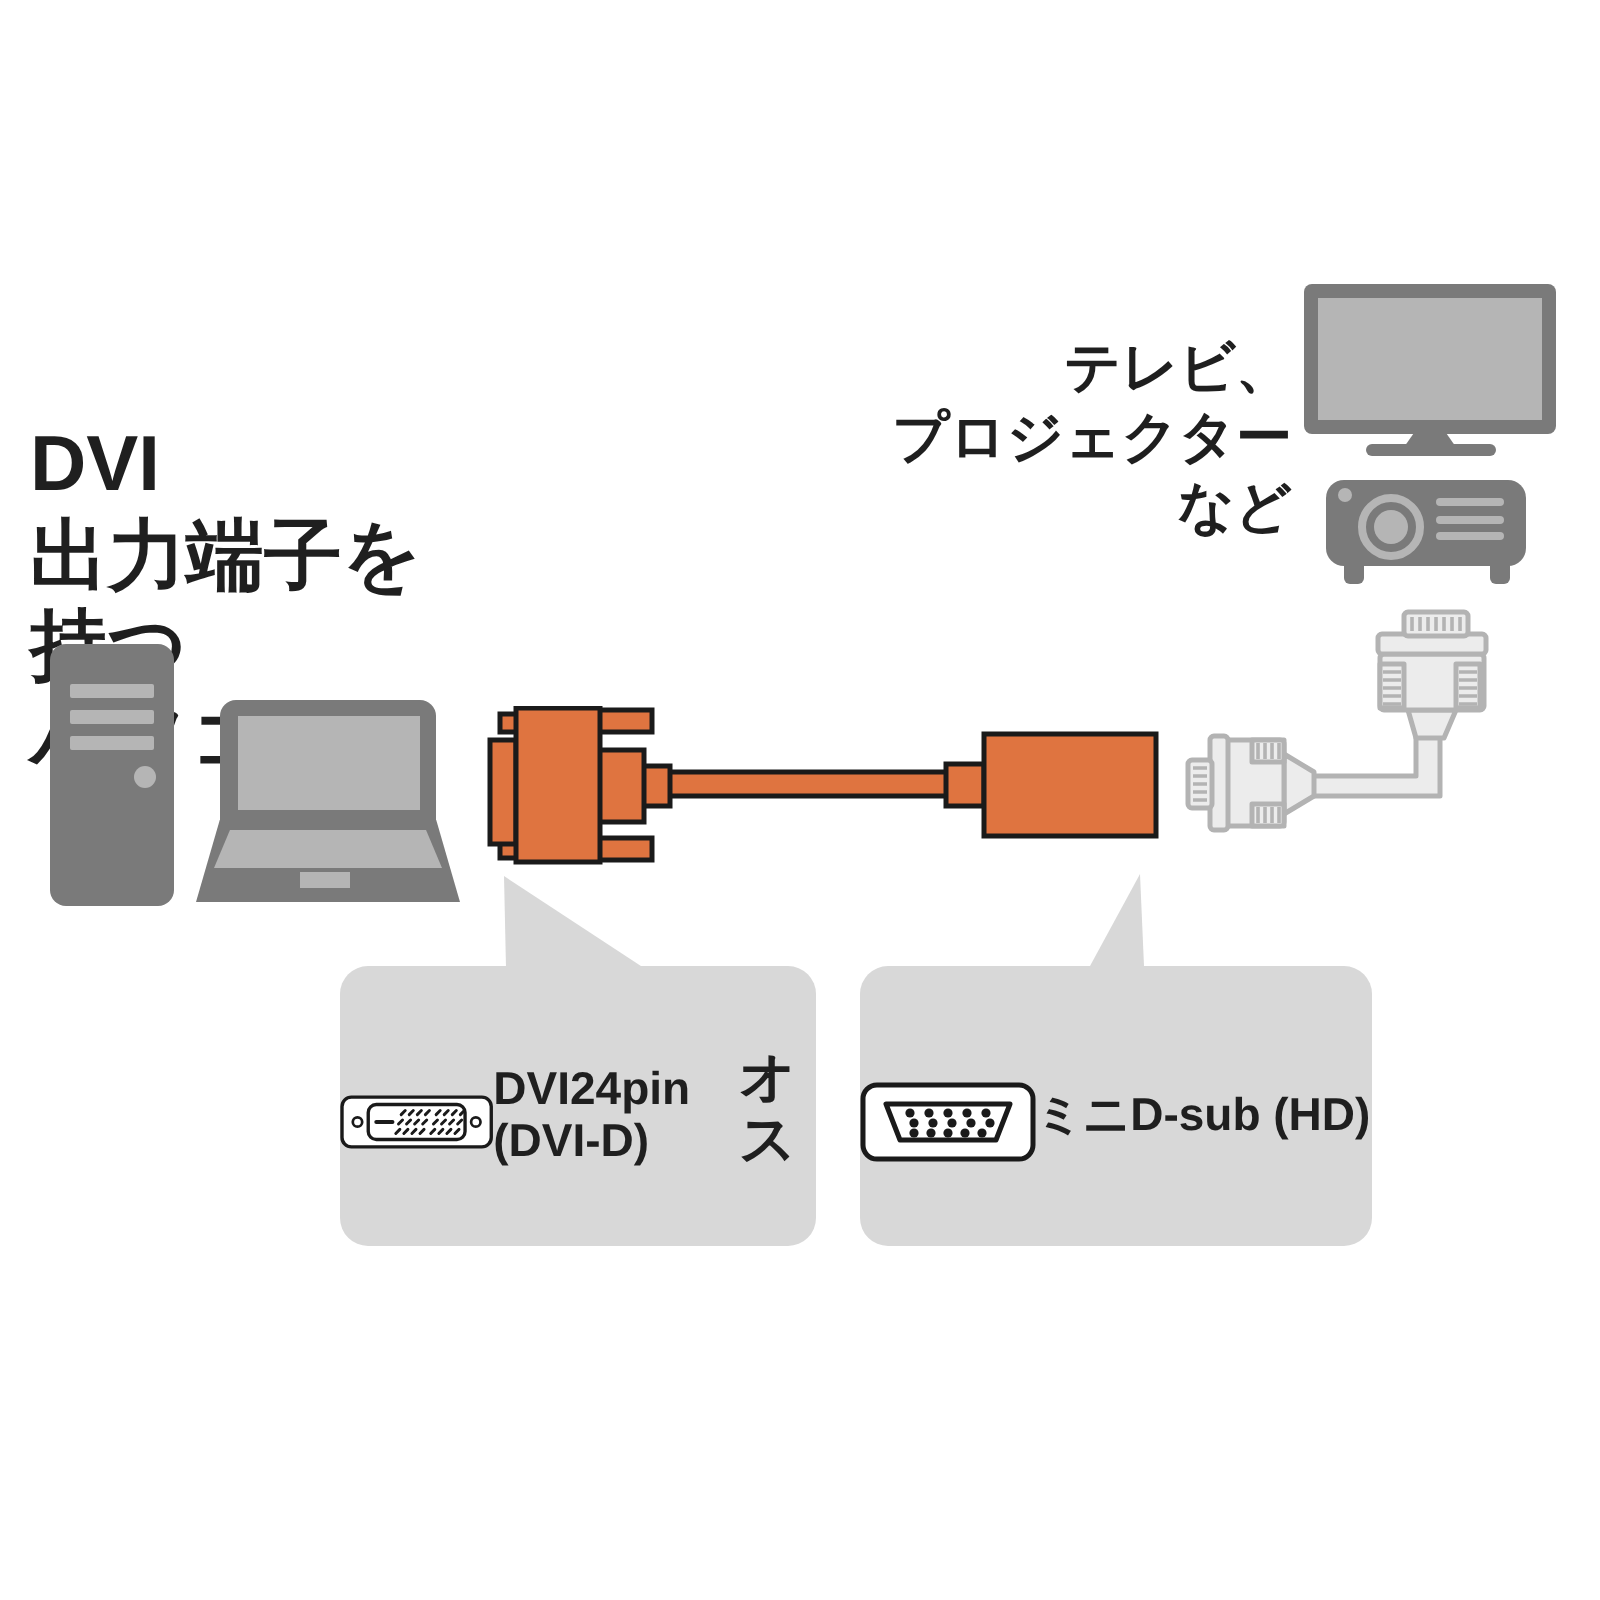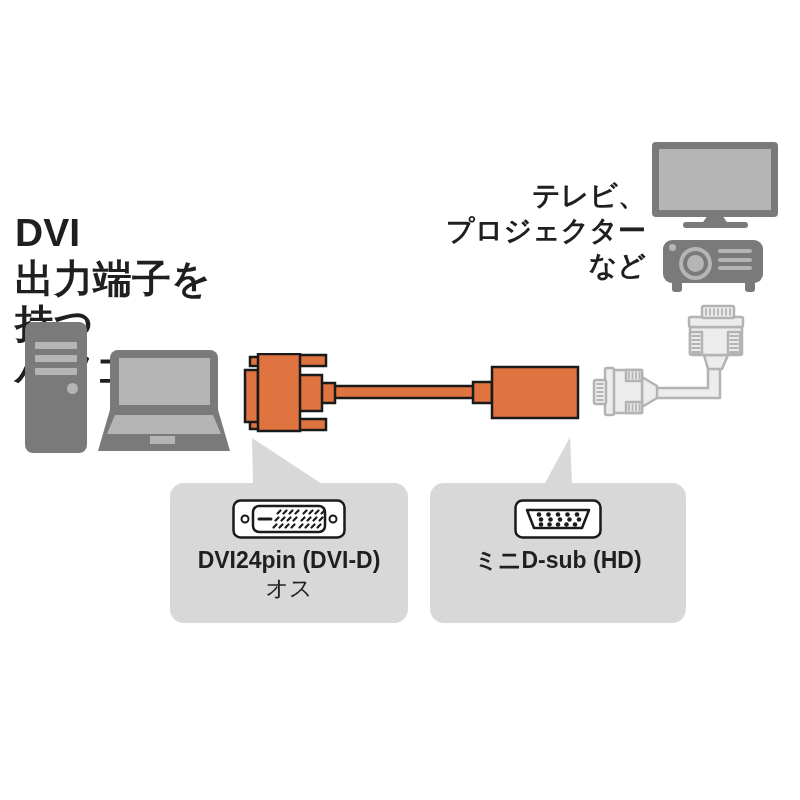--- a/index.html
+++ b/index.html
@@ -13,21 +13,21 @@
     --text-color:#1f1f1f;
   }
   html,body{margin:0;padding:0;background:#fff;}
   #stage{
     position:relative;width:800px;height:800px;background:#fff;overflow:hidden;
     font-family:"Liberation Sans","DejaVu Sans",sans-serif;color:var(--text-color);
   }
   .abs{position:absolute;}
   .lbl{font-weight:bold;white-space:pre-line;}
   #source-label{left:15px;top:210px;width:224px;text-align:left;font-size:39px;line-height:1.17;}
-  #target-label{left:400px;top:178px;width:246px;text-align:right;font-size:28px;line-height:1.25;}
+  #target-label{left:400px;top:166px;width:246px;text-align:right;font-size:28px;line-height:1.25;}
   
   #tower{left:25px;top:322px;width:62px;height:131px;background:var(--device-gray);border-radius:8px;}
   .slat{position:absolute;left:10px;width:42px;height:7px;background:var(--device-gray-light);border-radius:1px;}
   #tower-btn{position:absolute;left:42px;top:61px;width:11px;height:11px;border-radius:50%;background:var(--device-gray-light);}
   
   #laptop-screen{left:110px;top:350px;width:108px;height:63px;background:var(--device-gray);border-radius:8px 8px 0 0;}
   #laptop-screen-inner{left:119px;top:358px;width:91px;height:47px;background:var(--device-gray-light);}
   #laptop-base{left:98px;top:410px;width:132px;height:41px;background:var(--device-gray);
     clip-path:polygon(9% 0%,91% 0%,100% 100%,0% 100%);}
   #laptop-kb{left:107px;top:415px;width:114px;height:19px;background:var(--device-gray-light);
@@ -43,26 +43,26 @@
   .foot{width:10px;height:12px;background:var(--device-gray);border-radius:3px;}
   #proj-body{left:663px;top:240px;width:100px;height:43px;background:var(--device-gray);border-radius:9px;}
   #proj-dot{left:669px;top:244px;width:7px;height:7px;border-radius:50%;background:var(--device-gray-light);}
   #proj-ring{left:679px;top:247px;width:33px;height:33px;border-radius:50%;border:4px solid var(--device-gray-light);box-sizing:border-box;}
   #proj-disc{left:687px;top:255px;width:17px;height:17px;border-radius:50%;background:var(--device-gray-light);}
   .vent{position:absolute;left:718px;width:34px;height:4px;background:var(--device-gray-light);border-radius:2px;}
   
   .pointer{background:var(--callout-bg);}
   #pointer-left{left:250px;top:437px;width:74px;height:48px;clip-path:polygon(2px 1px,72px 47px,3px 47px);}
   #pointer-right{left:543px;top:436px;width:30px;height:48px;clip-path:polygon(27px 1px,29px 47px,2px 47px);}
-  .callout{background:var(--callout-bg);border-radius:14px;display:flex;flex-direction:column;align-items:center;}
+  .callout{background:var(--callout-bg);border-radius:14px;display:flex;flex-direction:row;align-items:center;}
   #callout-left{left:170px;top:483px;width:238px;height:140px;}
   #callout-right{left:430px;top:483px;width:256px;height:140px;}
   .callout svg{margin-top:16px;}
   .co-line1{margin-top:9px;font-size:23px;font-weight:bold;line-height:1.1;}
-  .co-line2{margin-top:3px;font-size:23px;font-weight:normal;line-height:1.1;}
+  .co-line2{margin-top:3px;font-size:28px;font-weight:bold;line-height:1.1;}
 </style>
 </head>
 <body>
 
 <div id="stage">
 
   <div class="abs lbl" id="source-label">DVI
 出力端子を持つ
 パソコン</div>
 

